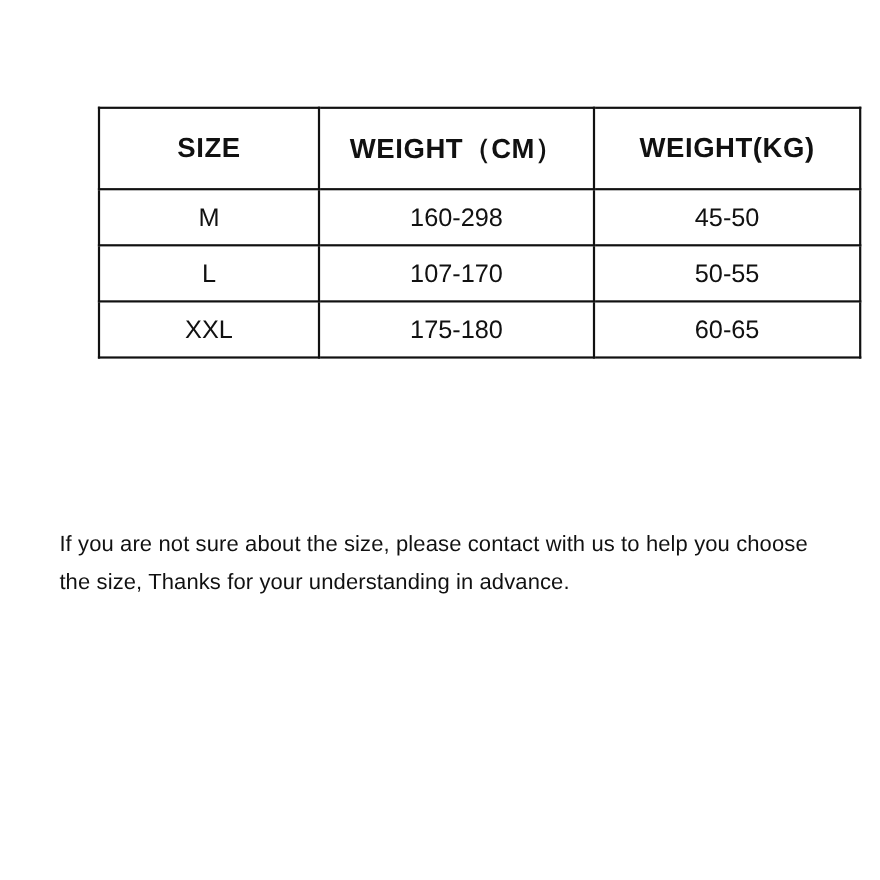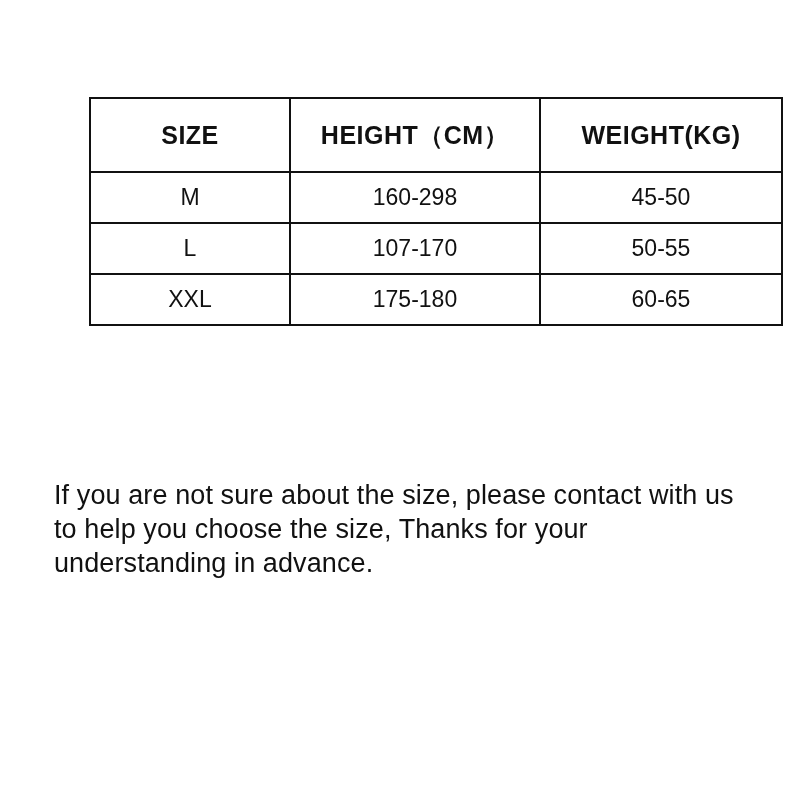--- a/index.html
+++ b/index.html
@@ -54,21 +54,21 @@
   col.c-height { width: 250px; }
   col.c-weight { width: 242px; }
 
   .notes {
     position: absolute;
     left: 54px;
     top: 478px;
     width: 694px;
   }
   .note-en {
-    font-size: 27px;
+    font-size: 20px;
     line-height: 34px;
     color: #111111;
     margin: 0 0 26px 0;
     letter-spacing: 0.1px;
   }
   .note-ru {
     font-size: 21.5px;
     line-height: 34px;
     color: #111111;
     margin: 0;
@@ -84,21 +84,21 @@
   <div class="size-table-wrap">
     <table class="size-table">
       <colgroup>
         <col class="c-size">
         <col class="c-height">
         <col class="c-weight">
       </colgroup>
       <thead>
         <tr>
           <th>SIZE</th>
-          <th>HEIGHT（CM）</th>
+          <th>WEIGHT（CM）</th>
           <th>WEIGHT(KG)</th>
         </tr>
       </thead>
       <tbody>
         <tr>
           <td>M</td>
           <td>160-298</td>
           <td>45-50</td>
         </tr>
         <tr>

